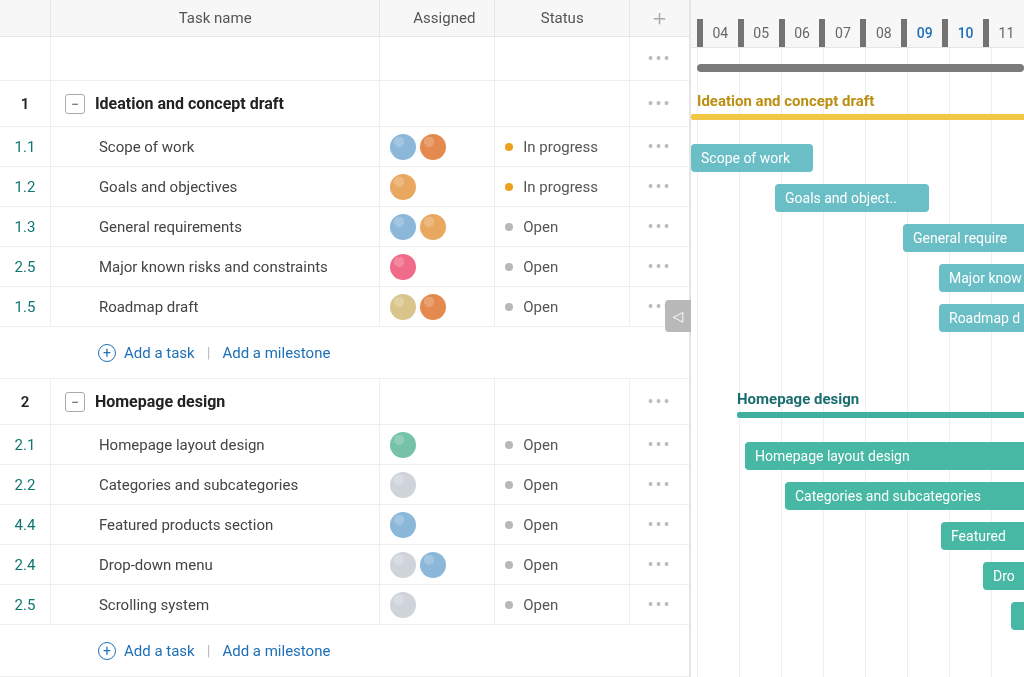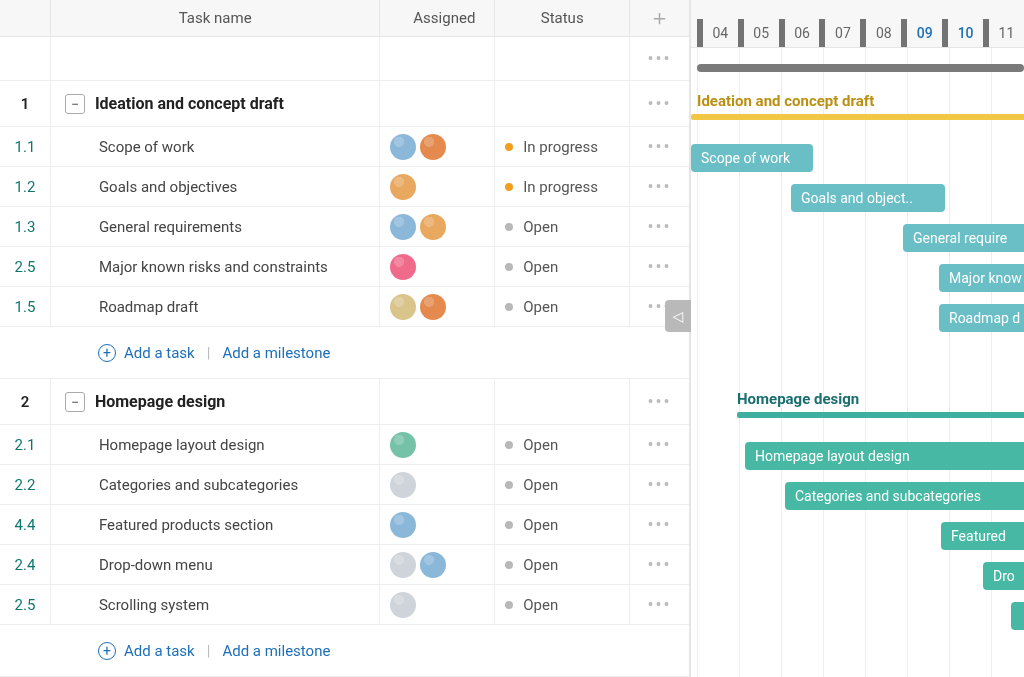--- a/index.html
+++ b/index.html
@@ -521,21 +521,21 @@
           <div class="scroll-track" style="left: 6px; right: 0px;"></div>
         </div>
         <div class="gantt-row section">
           <div class="summary-label" style="left: 6px; color: rgb(187, 143, 18);">Ideation and concept draft</div>
           <div class="summary-bar" style="left: 0px; width: 340px; background: rgb(242, 199, 68);"></div>
         </div>
         <div class="gantt-row">
           <div class="task-bar" style="left: 0px; width: 122px; background: rgb(106, 190, 198);">Scope of work</div>
         </div>
         <div class="gantt-row">
-          <div class="task-bar" style="left: 100px; width: 154px; background: rgb(106, 190, 198);">Goals and object..</div>
+          <div class="task-bar" style="left: 84px; width: 154px; background: rgb(106, 190, 198);">Goals and object..</div>
         </div>
         <div class="gantt-row">
           <div class="task-bar" style="left: 212px; width: 140px; background: rgb(106, 190, 198);">General require</div>
         </div>
         <div class="gantt-row">
           <div class="task-bar" style="left: 248px; width: 100px; background: rgb(106, 190, 198);">Major know</div>
         </div>
         <div class="gantt-row">
           <div class="task-bar" style="left: 248px; width: 100px; background: rgb(106, 190, 198);">Roadmap d</div>
         </div>

